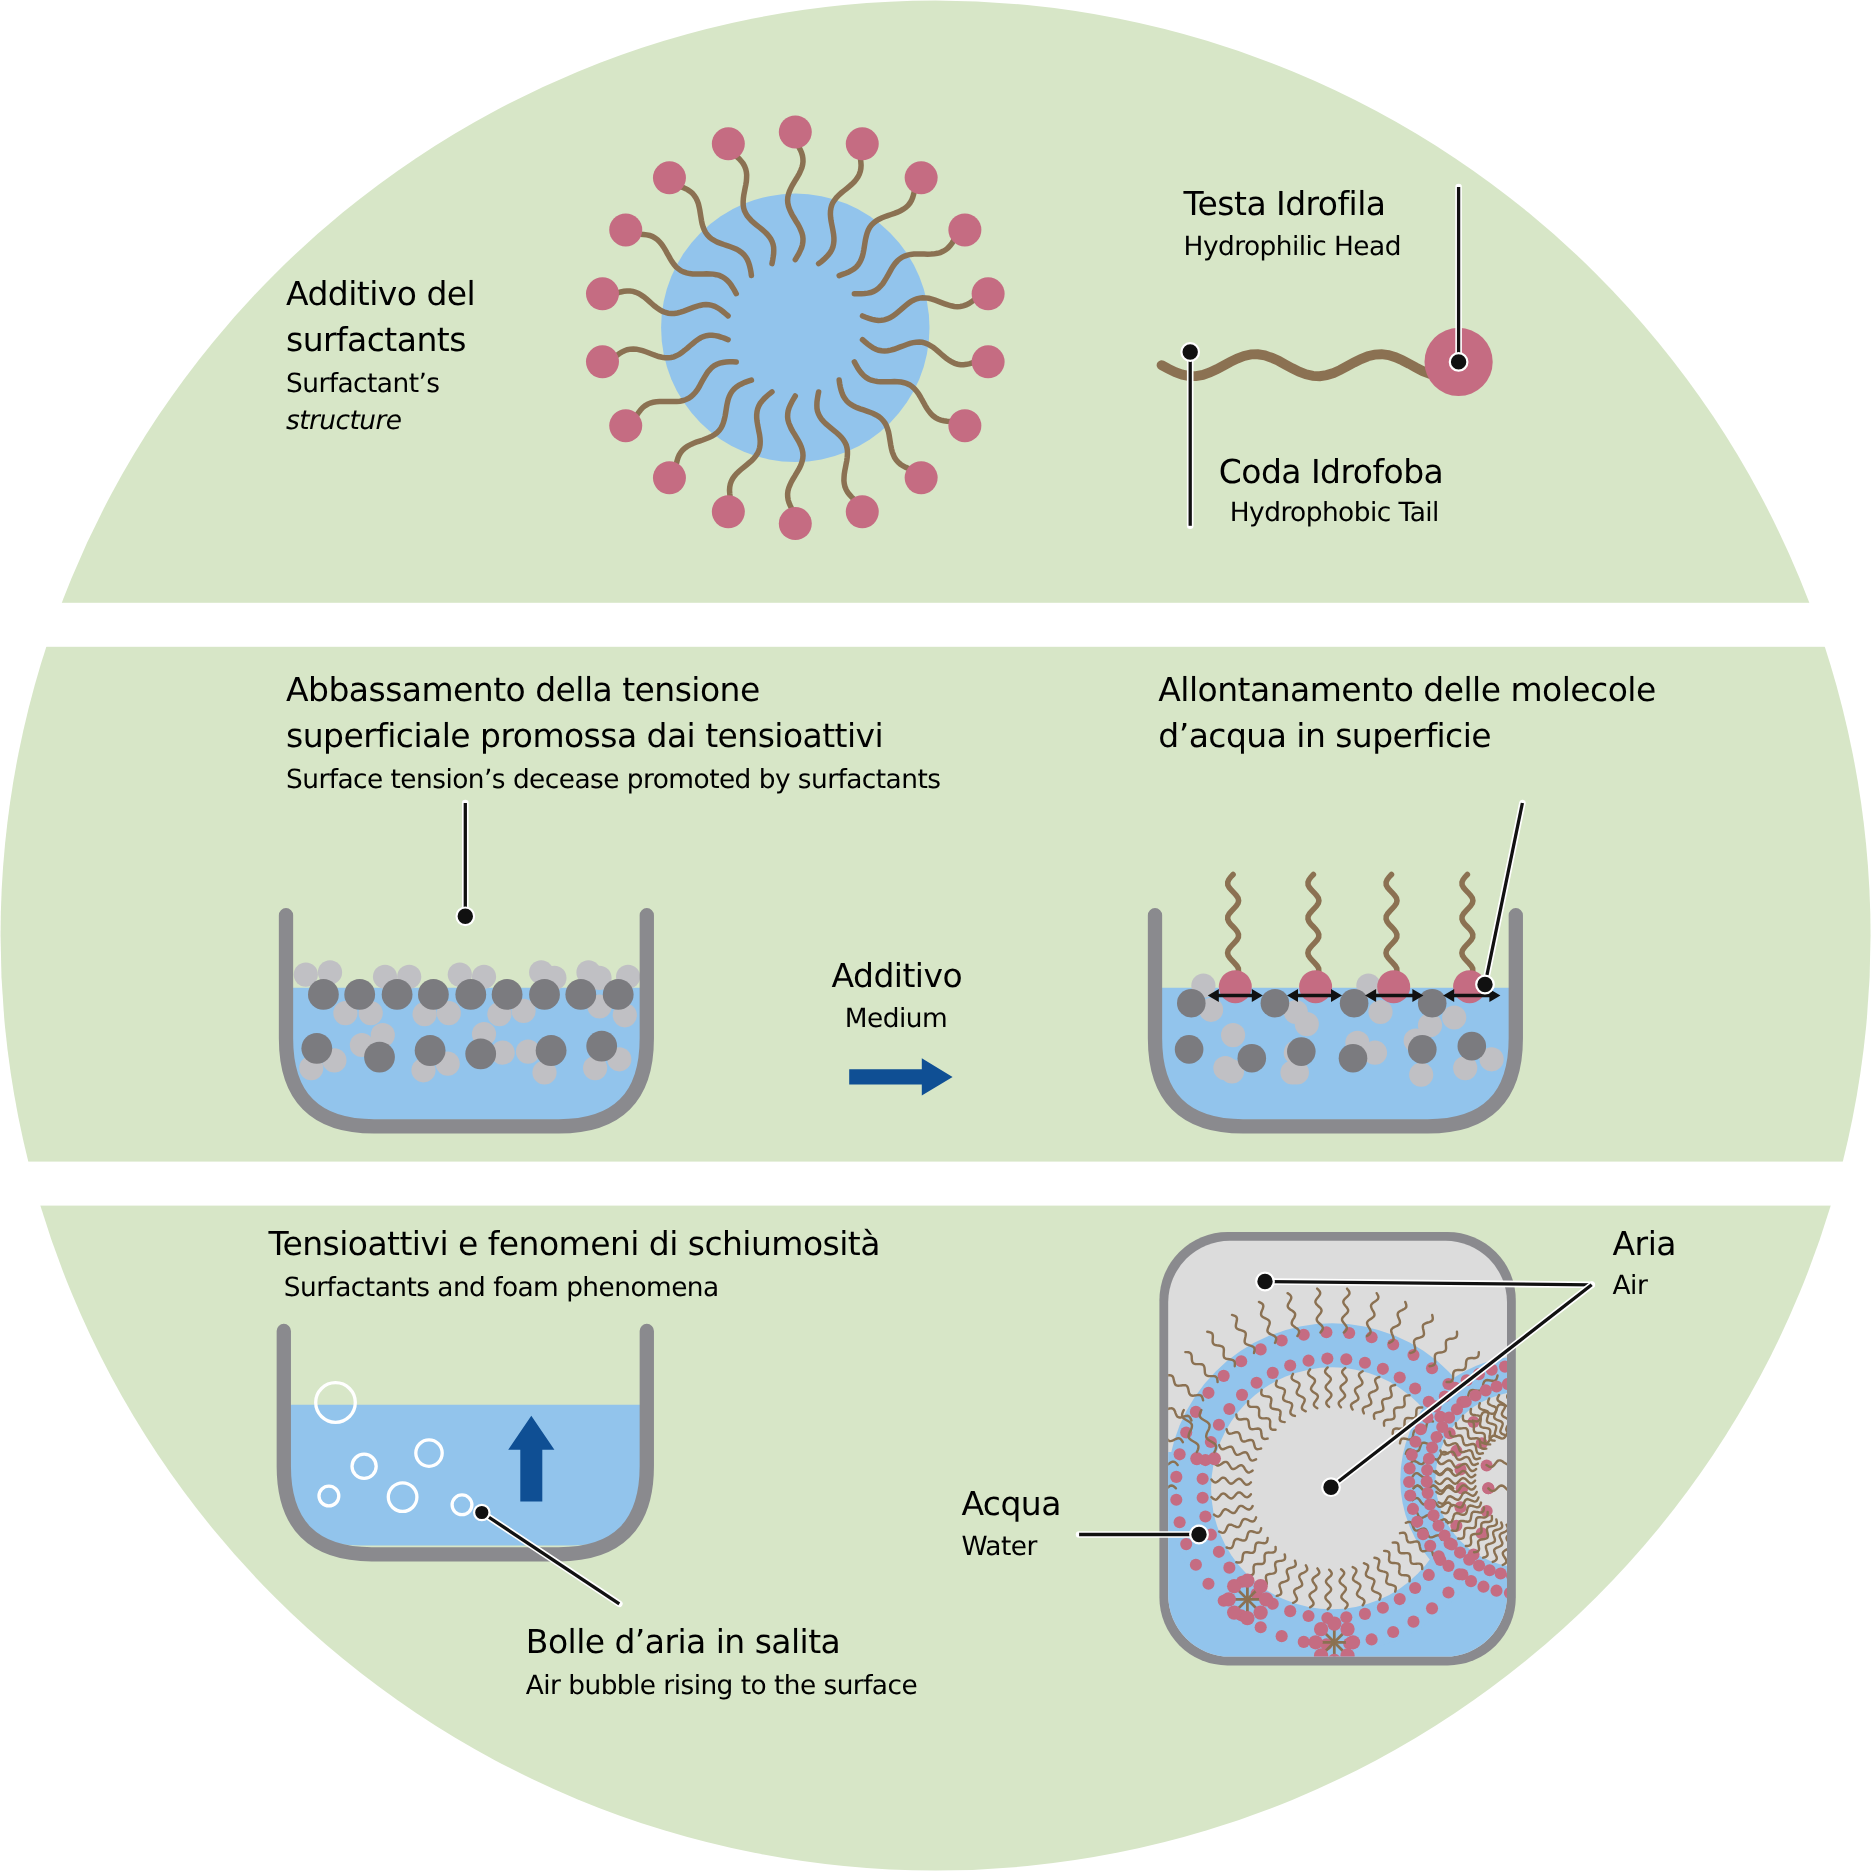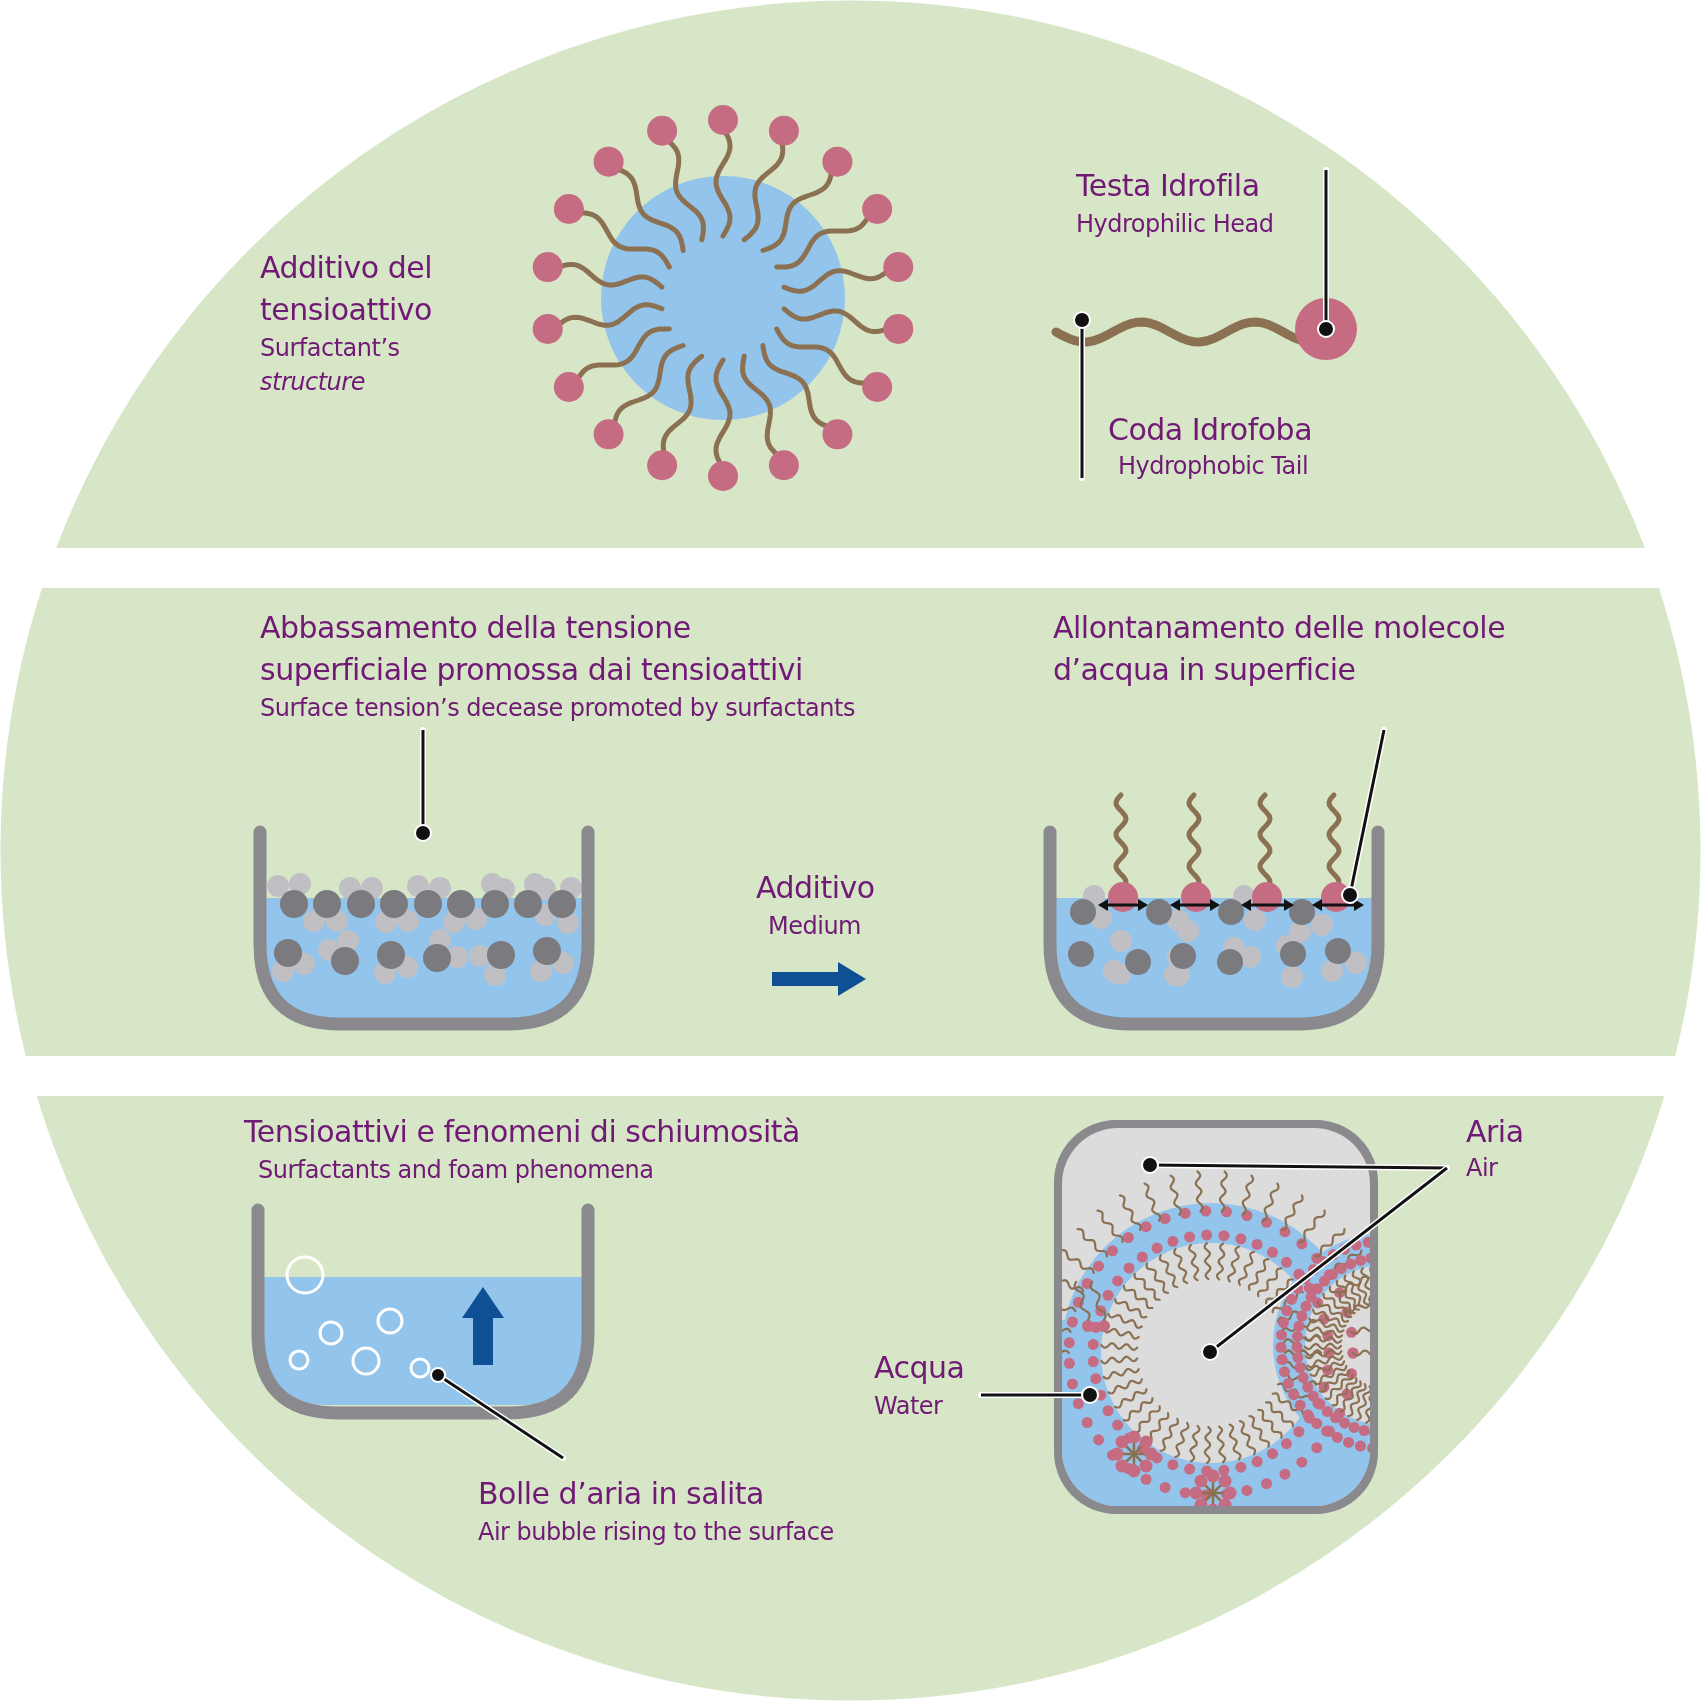--- a/index.html
+++ b/index.html
@@ -1,18 +1,18 @@
 <!DOCTYPE html>
 <html><head>
 <meta charset="utf-8">
 <style>
   html, body { margin: 0; padding: 0; background: #ffffff; }
   body { width: 1701px; height: 1701px; overflow: hidden; position: relative; font-family: "DejaVu Sans", sans-serif; }
   #stage { position: absolute; left: 0; top: 0; width: 1701px; height: 1701px; }
-  .lbl { position: absolute; color: #701a75; white-space: nowrap; font-family: "DejaVu Sans", sans-serif; letter-spacing: -0.5px; }
+  .lbl { position: absolute; color: #000000; white-space: nowrap; font-family: "DejaVu Sans", sans-serif; letter-spacing: -0.5px; }
   .big { font-size: 30px; line-height: 40px; }
   .small { font-size: 24px; line-height: 32px; }
 </style>
 </head>
 <body>
 
 <div id="stage">
   <svg id="art" width="1701" height="1701" viewBox="0 0 1701 1701">
     <defs>
       <clipPath id="disc-clip">
@@ -503,21 +503,21 @@
         <line x1="1210" y1="1352" x2="1447" y2="1168" stroke="#111111" stroke-width="3"></line>
         <circle cx="1210" cy="1352" r="8" fill="#111111" stroke="#ffffff" stroke-width="2"></circle>
         <line x1="981" y1="1395" x2="1090" y2="1395" stroke="#ffffff" stroke-width="6" stroke-linecap="round"></line>
         <line x1="981" y1="1395" x2="1090" y2="1395" stroke="#111111" stroke-width="3"></line>
         <circle cx="1090" cy="1395" r="8" fill="#111111" stroke="#ffffff" stroke-width="2"></circle>
       </g>
   </svg>
 
   
   <div class="lbl big" style="left:260px; top:248px;">Additivo del</div>
-  <div class="lbl big" style="left:260px; top:290px;">tensioattivo</div>
+  <div class="lbl big" style="left:260px; top:290px;">surfactants</div>
   <div class="lbl small" style="left:260px; top:332px;">Surfactant’s</div>
   <div class="lbl small" style="left:260px; top:366px;font-style:italic;">structure</div>
   <div class="lbl big" style="left:1076px; top:166px;">Testa Idrofila</div>
   <div class="lbl small" style="left:1076px; top:208px;">Hydrophilic Head</div>
   <div class="lbl big" style="left:1108px; top:410px;">Coda Idrofoba</div>
   <div class="lbl small" style="left:1118px; top:450px;">Hydrophobic Tail</div>
 
   
   <div class="lbl big" style="left:260px; top:608px;">Abbassamento della tensione</div>
   <div class="lbl big" style="left:260px; top:650px;">superficiale promossa dai tensioattivi</div>

